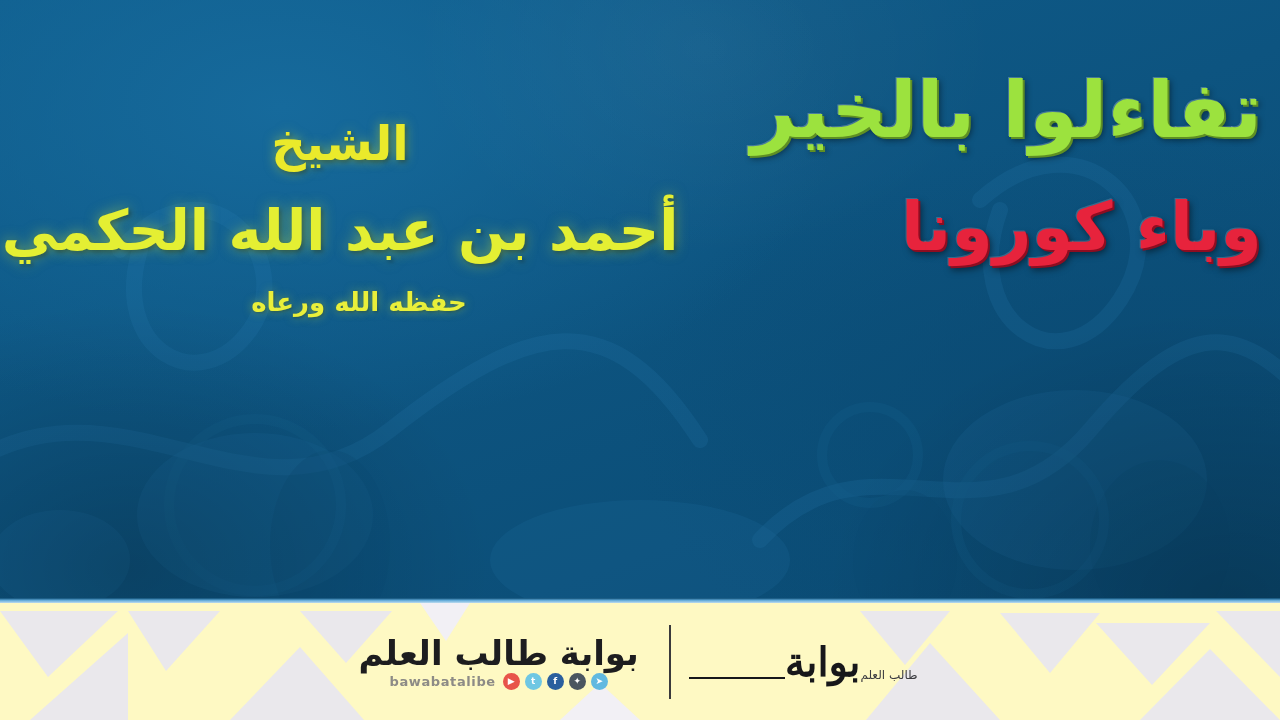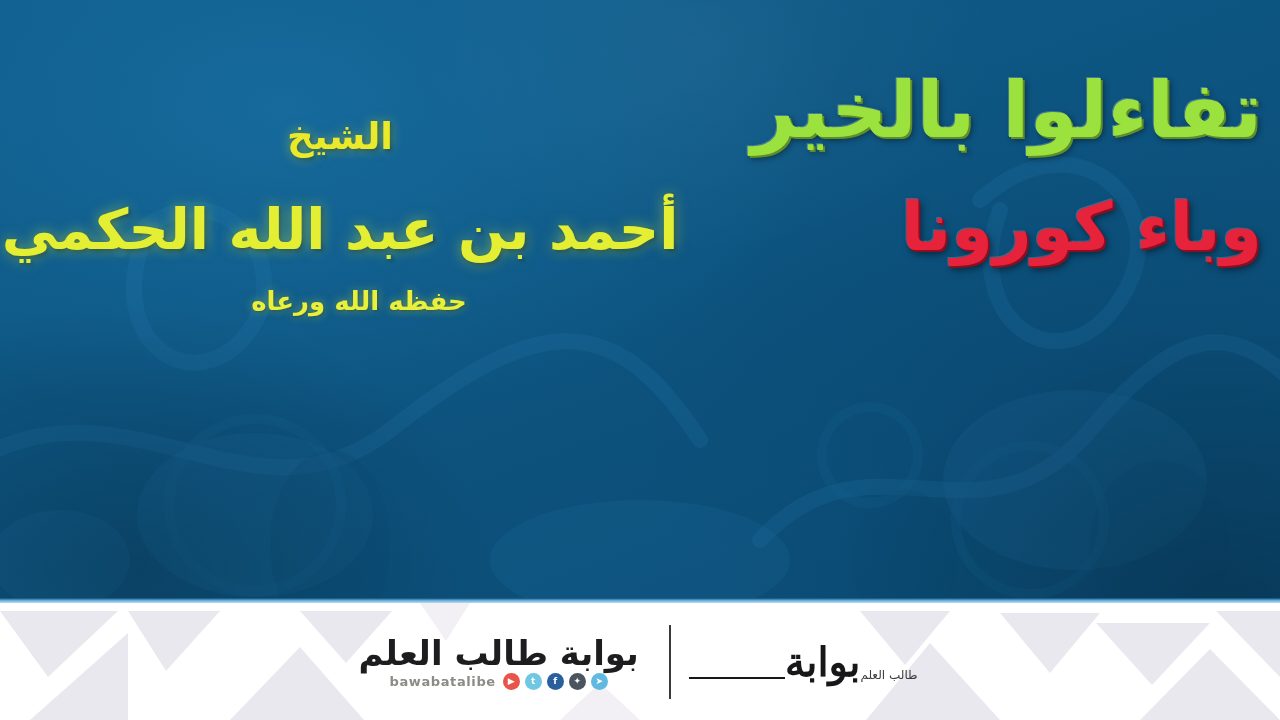--- a/index.html
+++ b/index.html
@@ -86,28 +86,28 @@
   }
 
   
   .speaker-block {
     position:absolute;
     left:0; top:118px;
     width:680px;
     text-align:center;
   }
   .speaker-title {
-    font-size:37px;
+    font-size:48px;
     color:#eaea2b;
     text-shadow:
       0 0 12px rgba(200,230,60,.55),
       2px 2px 4px rgba(0,0,0,.40);
   }
   .speaker-name {
-    margin-top:44px;
+    margin-top:34px;
     font-size:56px;
     color:#e4ef33;
     text-shadow:
       0 0 14px rgba(205,235,60,.5),
       2px 2px 4px rgba(0,0,0,.40);
   }
   .speaker-dua {
     margin-top:28px;
     font-size:26px;
     color:#e9ef3a;
@@ -124,21 +124,21 @@
     left:0; top:598px;
     width:1280px; height:5px;
     background:linear-gradient(to bottom, #0a4970 0%, #5fa9d8 45%, #bcdcf0 100%);
   }
 
   
   .footer {
     position:absolute;
     left:0; top:603px;
     width:1280px; height:117px;
-    background:#ffffff;
+    background:#fef9c3;
     overflow:hidden;
   }
   .footer-pattern {
     position:absolute; inset:0;
     pointer-events:none;
   }
   .footer-pattern svg { width:100%; height:100%; display:block; }
 
   .logo-wrap {
     position:absolute;

